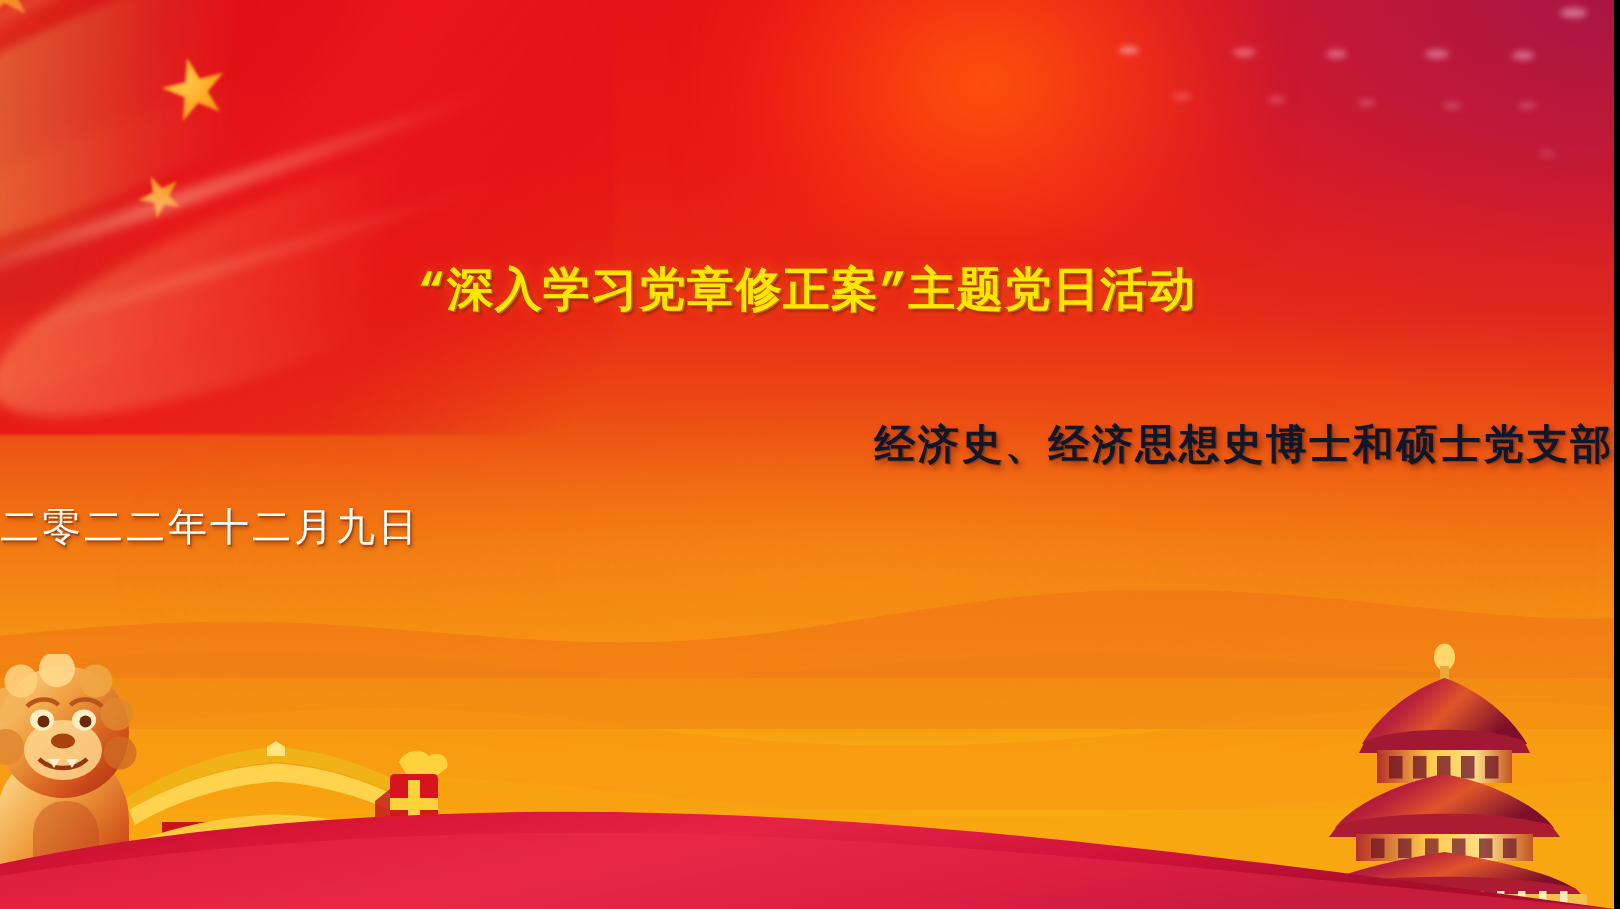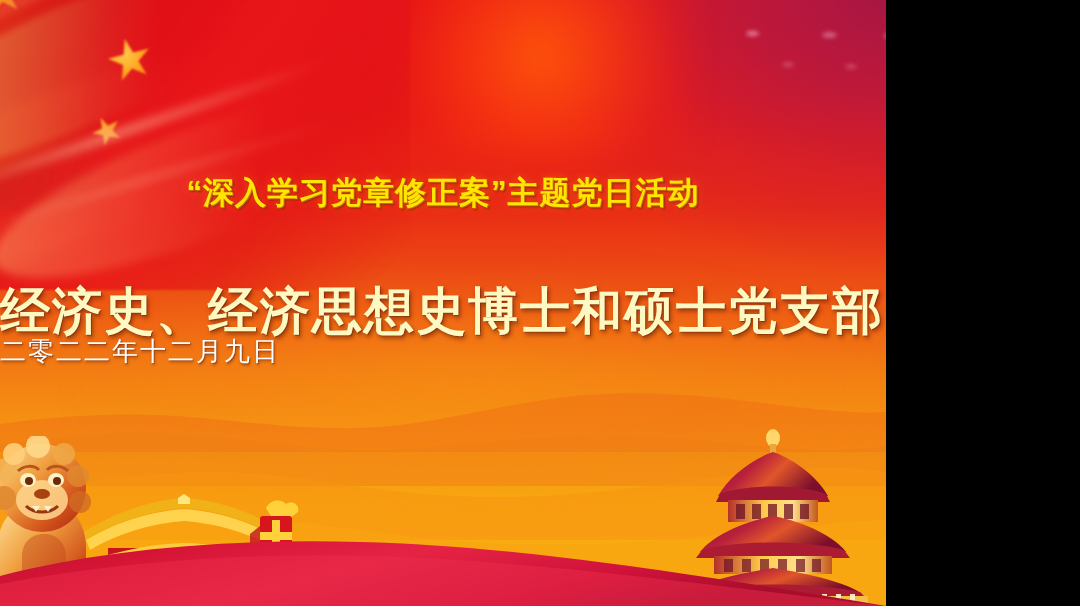--- a/index.html
+++ b/index.html
@@ -2,25 +2,26 @@
 <html><head>
 <meta charset="utf-8">
 <style>
   html, body {
     margin: 0;
     padding: 0;
     background: #000;
   }
   #slide {
     position: relative;
-    width: 886px;
+    width: 1056px;
     height: 606px;
     overflow: hidden;
-    font-family: Liberation Sans, sans-serif;
+    font-family: Liberation Mono, monospace;
     background: #e8301c;
+    padding-left: 20px;
   }
 
   
   .sky {
     position: absolute;
     inset: 0;
     background:
       linear-gradient(to bottom,
         rgba(228,20,22,1)   0%,
         rgba(231,26,22,1)  18%,
@@ -167,25 +168,25 @@
     text-shadow:
        1px 1px 0 #c96a00,
        2px 2px 2px rgba(110,30,0,0.6),
        0 0 10px rgba(255,190,0,0.35);
     white-space: nowrap;
   }
   .subtitle {
     position: absolute;
     left: 0; right: 0;
     top: 278px;
-    text-align: left;
-    font-size: 50px;
+    text-align: right;
+    font-size: 27px;
     font-weight: bold;
     letter-spacing: 2px;
-    color: #fef9c3;
+    color: #0f172a;
     text-shadow:
        1px 1px 0 rgba(120,40,10,0.55),
        2px 3px 4px rgba(90,25,5,0.55);
     white-space: nowrap;
   }
   .date {
     position: absolute;
     left: 0; right: 0;
     top: 334px;
     font-size: 26px;

